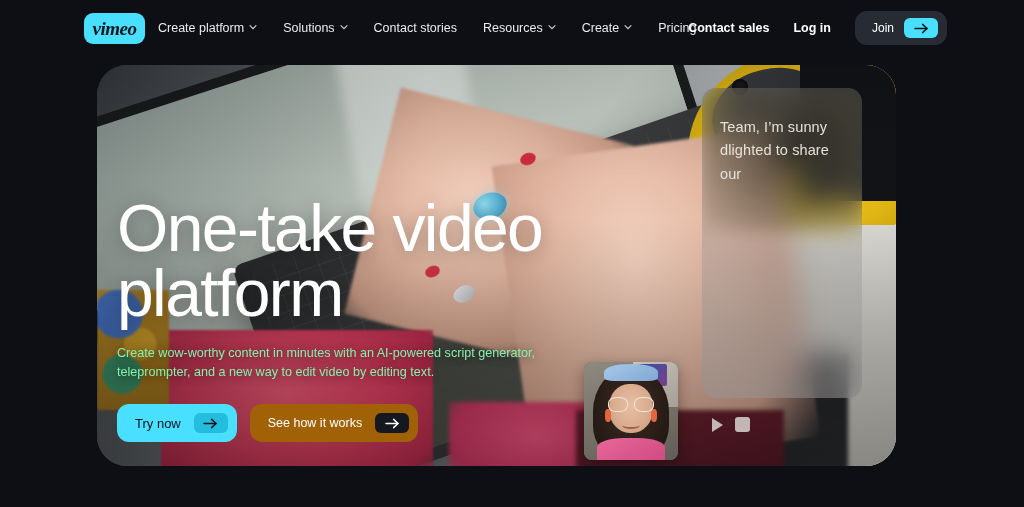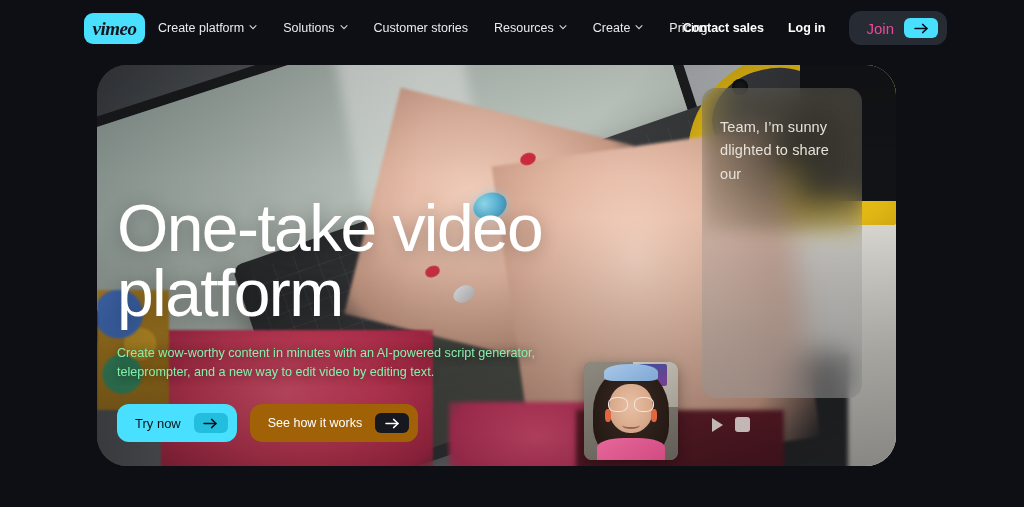--- a/index.html
+++ b/index.html
@@ -44,21 +44,21 @@
   }
   .nav-strong{
     font-size:12.5px; font-weight:bold; color:#ffffff;
     cursor:pointer; white-space:nowrap;
   }
   .join-wrap{
     display:flex; align-items:center; gap:10px;
     background:#272b34; border-radius:12px;
     padding:7px 9px 7px 17px; cursor:pointer;
   }
-  .join-label{ font-size:15px; color:#ec4899; }
+  .join-label{ font-size:12px; color:#ffffff; }
   .arrow-pill{
     width:34px; height:20px; border-radius:6px;
     display:flex; align-items:center; justify-content:center;
   }
   .arrow-pill.cyan{ background:#49e0ff; }
   .arrow-pill.cyan svg{ stroke:#07121a; }
   .arrow-pill.dark{ background:#15181e; }
   .arrow-pill.dark svg{ stroke:#ffffff; }
   .arrow-pill.deepcyan{ background:#23bede; }
   .arrow-pill.deepcyan svg{ stroke:#07121a; }
@@ -334,21 +334,21 @@
       <div class="nav-item">
         <span>Solutions</span>
         <span class="caret">
           <svg width="8" height="8" viewBox="0 0 8 8">
               <path d="M1 2.6 L4 5.6 L7 2.6" fill="none" stroke="#cfd3d8" stroke-width="1.1" stroke-linecap="round"></path>
             </svg>
         </span>
       </div>
 
       <div class="nav-item">
-        <span>Customer stories</span>
+        <span>Contact stories</span>
       </div>
 
       <div class="nav-item">
         <span>Resources</span>
         <span class="caret">
           <svg width="8" height="8" viewBox="0 0 8 8">
               <path d="M1 2.6 L4 5.6 L7 2.6" fill="none" stroke="#cfd3d8" stroke-width="1.1" stroke-linecap="round"></path>
             </svg>
         </span>
       </div>

